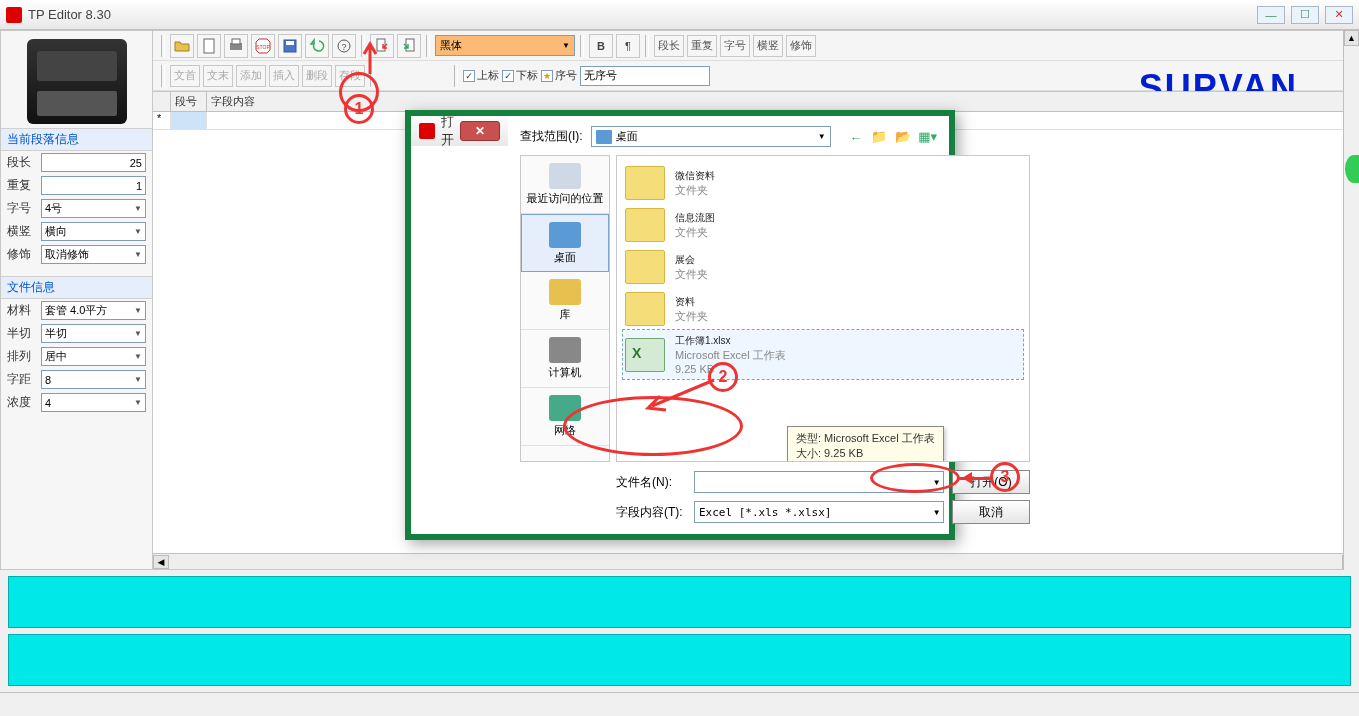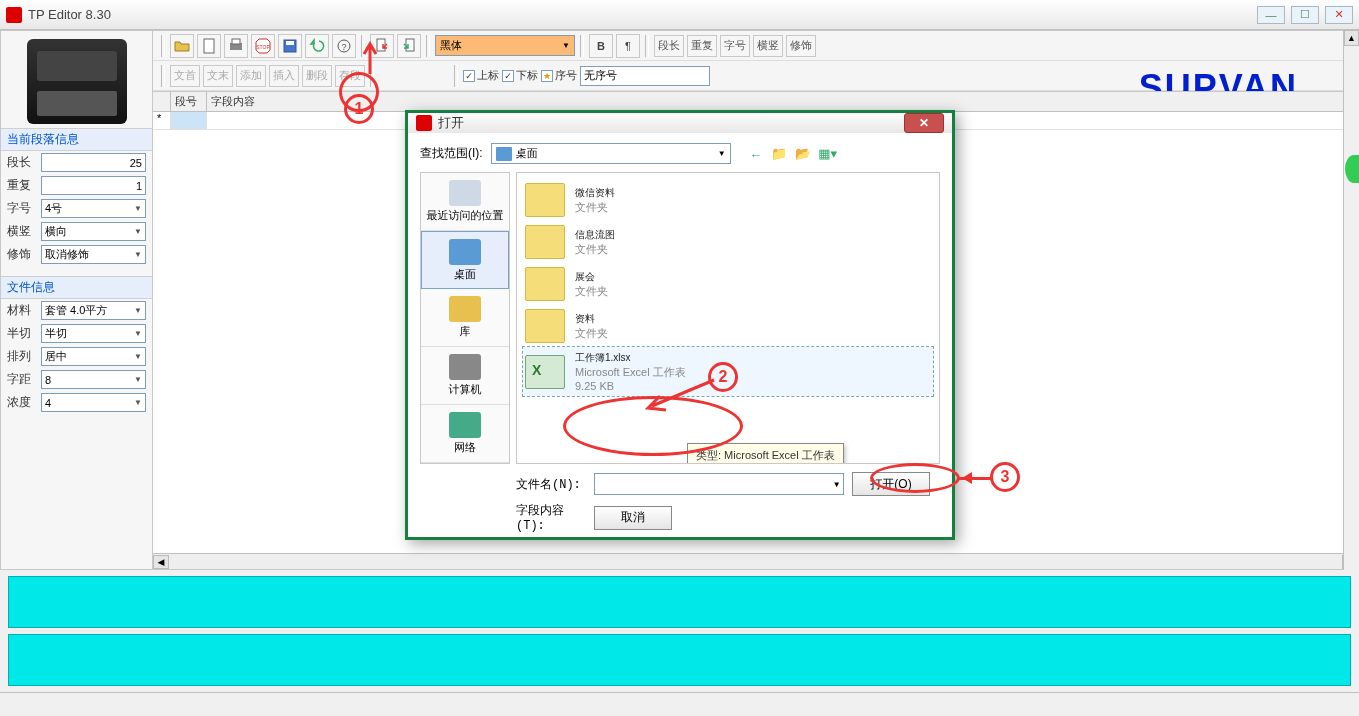--- a/index.html
+++ b/index.html
@@ -53,21 +53,21 @@
 .hscroll .track { flex:1; height:14px; background:#eee; margin:0 1px; position:relative; }
 
 
 .cyan-bars { background:#f0f0f0; }
 .cyan-bar { height:52px; background:#00e8e8; margin:6px 8px; border:1px solid #00b0b0; }
 
 
 .bottom-strip { height:16px; background:#f0f0f0; border-top:1px solid #c0c0c0; }
 
 
-.dialog { position:absolute; left:405px; top:110px; width:550px; height:430px; background:#fff; border:3px solid #15803d; box-shadow:4px 4px 14px rgba(0,0,0,0.35); display:flex; flex-direction:column; }
+.dialog { position:absolute; left:405px; top:110px; width:550px; height:430px; background:#fff; border:6px solid #15803d; box-shadow:4px 4px 14px rgba(0,0,0,0.35); display:flex; }
 .dlg-title { height:30px; background:linear-gradient(#fdfdfd,#e8e8e8); display:flex; align-items:center; padding:0 8px; gap:6px; }
 .dlg-title .icn { width:16px; height:16px; background:#d00; border-radius:2px; }
 .dlg-title .txt { font-size:13px; color:#333; flex:1; }
 .dlg-close { width:40px; height:20px; background:#c8504e; border:1px solid #933; border-radius:3px; display:flex; align-items:center; justify-content:center; color:#fff; font-size:12px; font-weight:bold; }
 .dlg-body { flex:1; padding:10px 12px 0; display:flex; flex-direction:column; }
 .dlg-top { display:flex; align-items:center; gap:8px; margin-bottom:8px; }
 .dlg-top label { font-size:12px; }
 .dlg-loc { width:240px; height:21px; border:1px solid #7f9db9; background:#fff; display:flex; align-items:center; padding:0 4px; font-size:11px; }
 .dlg-loc::before { content:""; width:16px; height:14px; background:#5b9bd5; margin-right:4px; border-radius:1px; }
 .dlg-loc::after { content:"▼"; margin-left:auto; font-size:8px; }
@@ -83,21 +83,21 @@
 .file-item .ficon { width:40px; height:34px; background:#f5dd7a; border:1px solid #d4b840; border-radius:2px; }
 .file-item .ficon.xls { background:#d5ead5; border-color:#6fa86f; position:relative; }
 .file-item .ficon.xls::after { content:"X"; position:absolute; left:6px; top:6px; color:#2a7a2a; font-weight:bold; font-size:14px; }
 .file-item .finfo { display:flex; flex-direction:column; }
 .file-item .fname { font-size:10px; color:#222; }
 .file-item .ftype { font-size:11px; color:#888; }
 .file-item.sel { outline:1px dashed #7aa; background:#eef6ff; }
 .tooltip { position:absolute; left:170px; top:270px; background:#fffde7; border:1px solid #888; padding:4px 8px; font-size:11px; color:#333; z-index:3; box-shadow:2px 2px 4px rgba(0,0,0,0.2); white-space:nowrap; }
 .dlg-bottom { padding:8px 0 10px 96px; display:flex; flex-direction:column; gap:6px; }
 .dlg-bottom .row { display:flex; align-items:center; gap:8px; }
-.dlg-bottom label { width:70px; font-size:12px;font-family:Liberation Mono, monospace; }
+.dlg-bottom label { width:70px; font-size:12px; }
 .dlg-bottom .box { width:250px; height:22px; border:1px solid #7f9db9; background:#fff; padding:0 4px; display:flex; align-items:center; font-family:monospace; font-size:11px; }
 .dlg-bottom .box::after { content:"▼"; margin-left:auto; font-size:8px; }
 .dlg-btn { width:78px; height:24px; border:1px solid #888; background:linear-gradient(#fff,#e5e5e5); font-size:12px; display:flex; align-items:center; justify-content:center; }
 
 
 .anno-circle { position:absolute; border:3px solid #e33; border-radius:50%; pointer-events:none; z-index:20; }
 .anno-num { position:absolute; width:30px; height:30px; border:3px solid #e33; border-radius:50%; display:flex; align-items:center; justify-content:center; color:#e33; font-size:16px; font-weight:bold; z-index:21; background:transparent; }
 .anno-ell { position:absolute; border:3px solid #e33; border-radius:50%; pointer-events:none; z-index:20; }
 .anno-line { position:absolute; background:#e33; height:3px; z-index:20; }
 .anno-arrow-l::before { content:""; position:absolute; left:-2px; top:-5px; border:6px solid transparent; border-right:10px solid #e33; }
@@ -383,20 +383,21 @@
       </div>
     </div>
     <div class="dlg-bottom">
       <div class="row">
         <label>文件名(N):</label>
         <div class="box"></div>
         <div class="dlg-btn">打开(O)</div>
       </div>
       <div class="row">
         <label>字段内容(T):</label>
+        <div class="box">Excel  [*.xls *.xlsx]</div>
         <div class="dlg-btn">取消</div>
       </div>
     </div>
   </div>
 </div>
 
 <div class="anno-circle" style="left:339px; top:72px; width:40px; height:40px;"></div>
 <div class="anno-num" style="left:344px; top:94px;">1</div>
 <svg style="position:absolute; left:358px; top:40px; width:26px; height:36px; z-index:20">
     <path d="M12 34 L12 6 M6 14 L12 4 L18 14" stroke="#e33" stroke-width="3" fill="none"></path>

